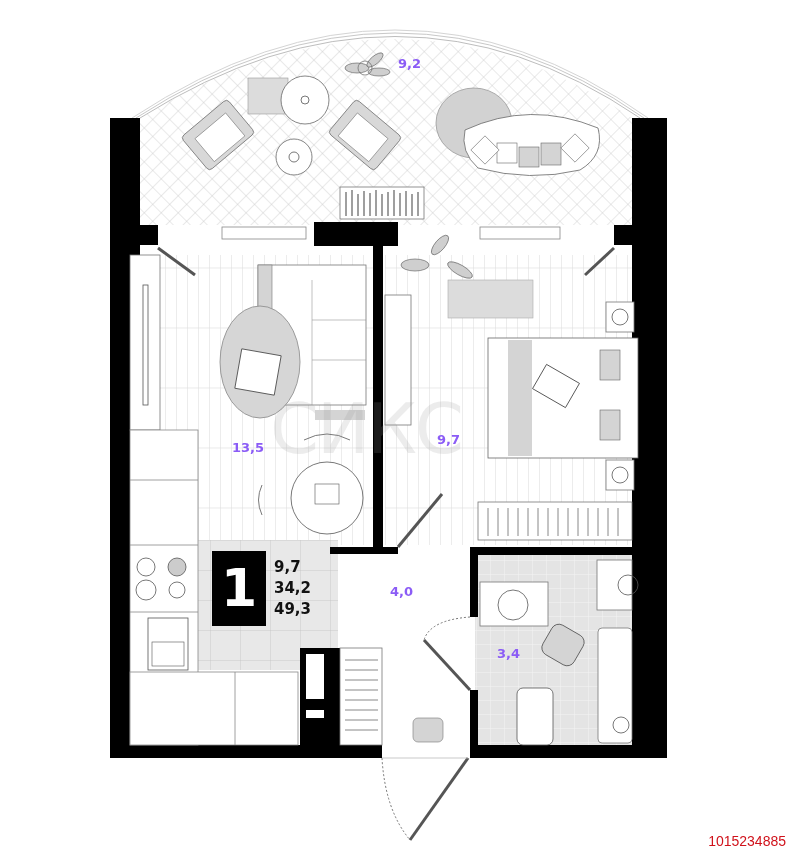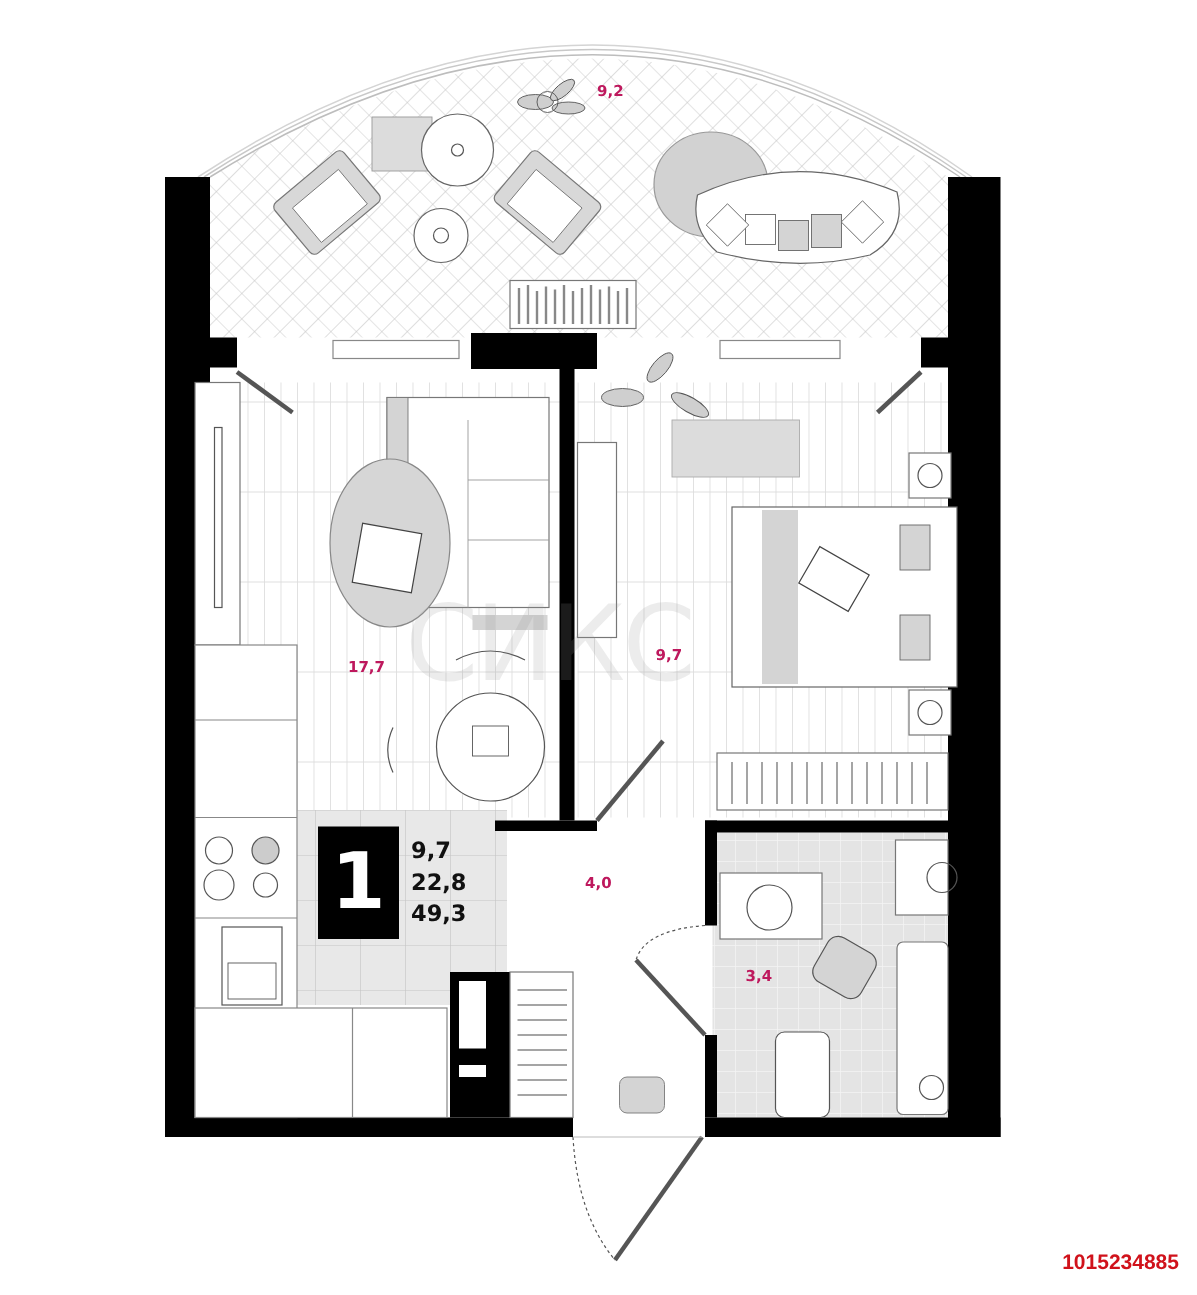--- a/index.html
+++ b/index.html
@@ -1,23 +1,23 @@
 <!DOCTYPE html>
 <html><head>
 <meta charset="utf-8">
 <style>
   html, body { margin: 0; padding: 0; background: #ffffff; }
   body { width: 798px; height: 863px; position: relative; overflow: hidden; font-family: "Liberation Sans", sans-serif; }
   #plan { position: absolute; left: 0; top: 0; width: 798px; height: 863px; }
-  .room-label { position: absolute; font-family: "DejaVu Sans", sans-serif; font-weight: bold; font-size: 10px; color: #be185d; letter-spacing: 0px; }
+  .room-label { position: absolute; font-family: "DejaVu Sans", sans-serif; font-weight: bold; font-size: 13px; color: #8b5cf6; letter-spacing: 0px; }
   .summary-box { position: absolute; left: 212px; top: 551px; width: 118px; height: 75px; }
   .summary-num { position: absolute; left: 0; top: 0; width: 54px; height: 75px; background: #000; color: #fff; font-family: "DejaVu Sans", sans-serif; font-weight: bold; font-size: 52px; line-height: 75px; text-align: center; }
   .summary-areas { position: absolute; left: 62px; top: 6px; font-family: "DejaVu Sans", sans-serif; font-weight: bold; font-size: 15px; line-height: 21px; color: #111; }
   .summary-areas div { height: 21px; }
-  .listing-id { position: absolute; right: 12px; bottom: 14px; color: #d0121b; font-family: "Liberation Sans", sans-serif; font-weight: bold; font-size: 14px; }
+  .listing-id { position: absolute; right: 12px; bottom: 14px; color: #d0121b; font-family: "Liberation Sans", sans-serif; font-weight: normal; font-size: 14px; }
   .watermark { position: absolute; left: 270px; top: 388px; font-family: "DejaVu Sans", sans-serif; font-weight: normal; font-size: 70px; color: rgba(150,150,150,0.18); letter-spacing: -2px; pointer-events: none; }
 </style>
 </head>
 <body>
 
 <svg id="plan" viewBox="0 0 798 863" xmlns="http://www.w3.org/2000/svg">
   <defs>
     <pattern id="diag" width="12" height="12" patternUnits="userSpaceOnUse" patternTransform="rotate(45)">
       <rect width="12" height="12" fill="#fff"></rect>
       <path d="M0 0 H12 M0 0 V12" stroke="#c9c9c9" stroke-width="0.8"></path>
@@ -199,27 +199,27 @@
   <g stroke="#555" fill="none">
     <path d="M398 547 L442 494" stroke-width="3"></path>
   </g>
   <path d="M158 248 L195 275" stroke="#555" stroke-width="3"></path>
   <path d="M614 248 L585 275" stroke="#555" stroke-width="3"></path>
 </svg>
 
 <div class="watermark">СИКС</div>
 
 <div class="room-label" style="left:398px; top:56px;">9,2</div>
-<div class="room-label" style="left:232px; top:440px;">17,7</div>
+<div class="room-label" style="left:232px; top:440px;">13,5</div>
 <div class="room-label" style="left:437px; top:432px;">9,7</div>
 <div class="room-label" style="left:390px; top:584px;">4,0</div>
 <div class="room-label" style="left:497px; top:646px;">3,4</div>
 
 <div class="summary-box">
   <div class="summary-num">1</div>
   <div class="summary-areas">
     <div>9,7</div>
-    <div>22,8</div>
+    <div>34,2</div>
     <div>49,3</div>
   </div>
 </div>
 
 <div class="listing-id">1015234885</div>
 
 </body></html>

